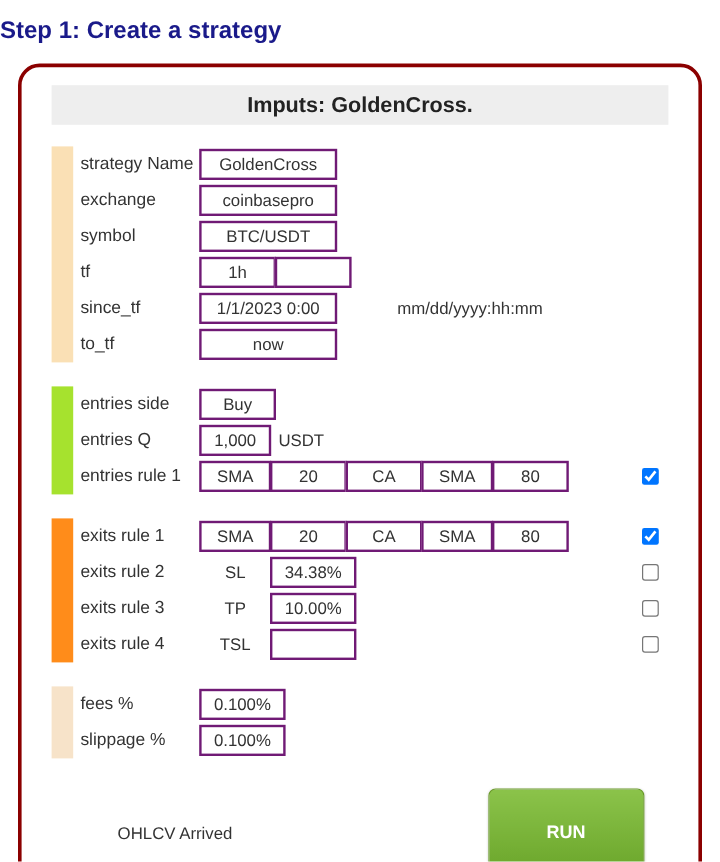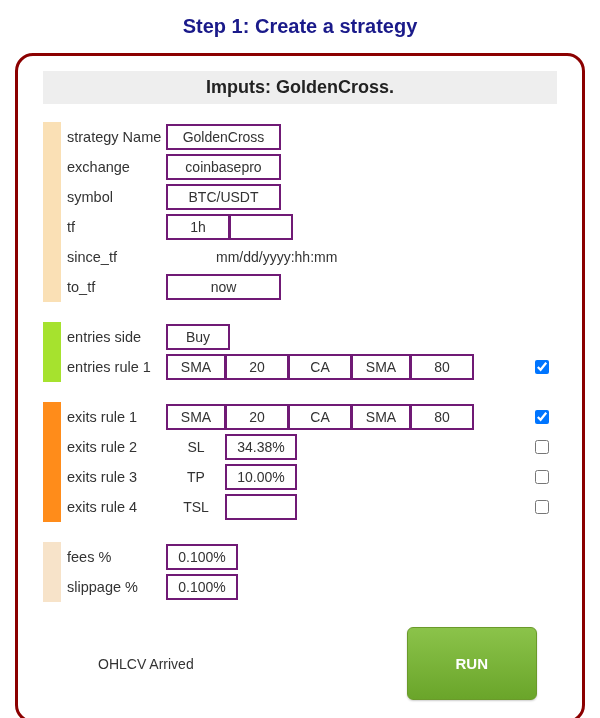--- a/index.html
+++ b/index.html
@@ -7,21 +7,20 @@
       font-family: -apple-system, BlinkMacSystemFont, "Segoe UI", sans-serif;
       background: #fff;
       width: 600px;
       height: 718px;
       padding: 0;
     }
     .page-title {
       color: #1a1a8a;
       font-size: 20px;
       font-weight: bold;
-      text-align: center;
       padding: 15px 0 10px 0;
     }
     .panel {
       margin: 5px 15px 8px 15px;
       border: 3px solid #8b0000;
       border-radius: 18px;
       padding: 15px 25px 20px 25px;
       background: #fff;
     }
     .inputs-header {
@@ -148,35 +147,41 @@
       </div>
       <div class="row">
         <div class="label">tf</div>
         <div class="rule-cells">
           <div class="cell w52">1h</div>
           <div class="cell w52"></div>
         </div>
       </div>
       <div class="row">
         <div class="label">since_tf</div>
+        <div class="cell w115">1/1/2023 0:00</div>
         <div class="hint">mm/dd/yyyy:hh:mm</div>
       </div>
       <div class="row">
         <div class="label">to_tf</div>
         <div class="cell w115">now</div>
       </div>
     </div>
   </div>
 
   <div class="section">
     <div class="color-bar green"></div>
     <div class="rows">
       <div class="row">
         <div class="label">entries side</div>
         <div class="cell w52">Buy</div>
+      </div>
+      <div class="row">
+        <div class="label">entries Q</div>
+        <div class="cell w60">1,000</div>
+        <div class="unit">USDT</div>
       </div>
       <div class="row">
         <div class="label">entries rule 1</div>
         <div class="rule-cells">
           <div class="cell w60">SMA</div>
           <div class="cell w52">20</div>
           <div class="cell w52">CA</div>
           <div class="cell w60">SMA</div>
           <div class="cell w52">80</div>
         </div>

